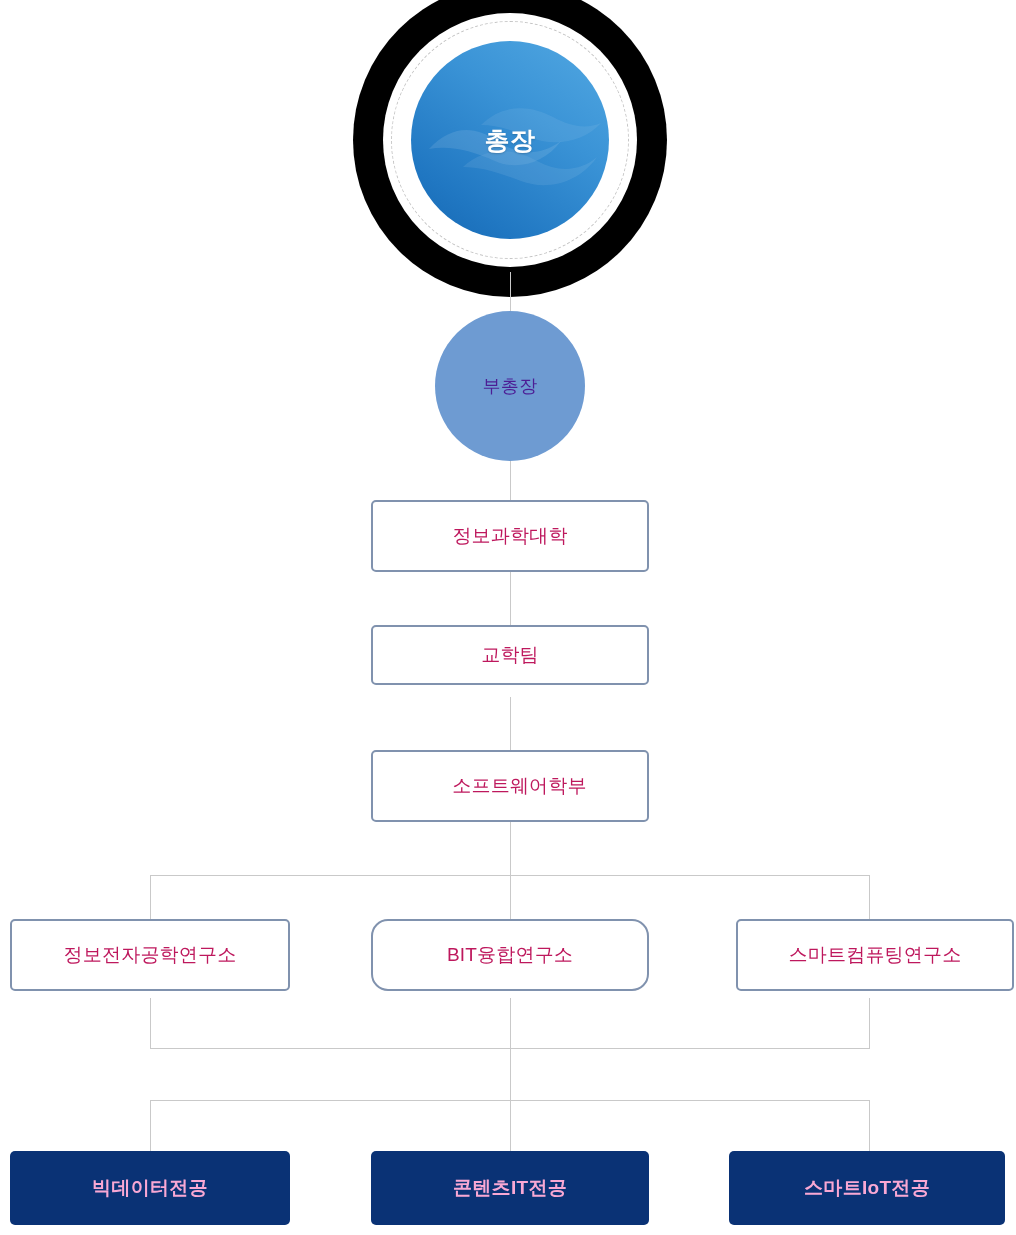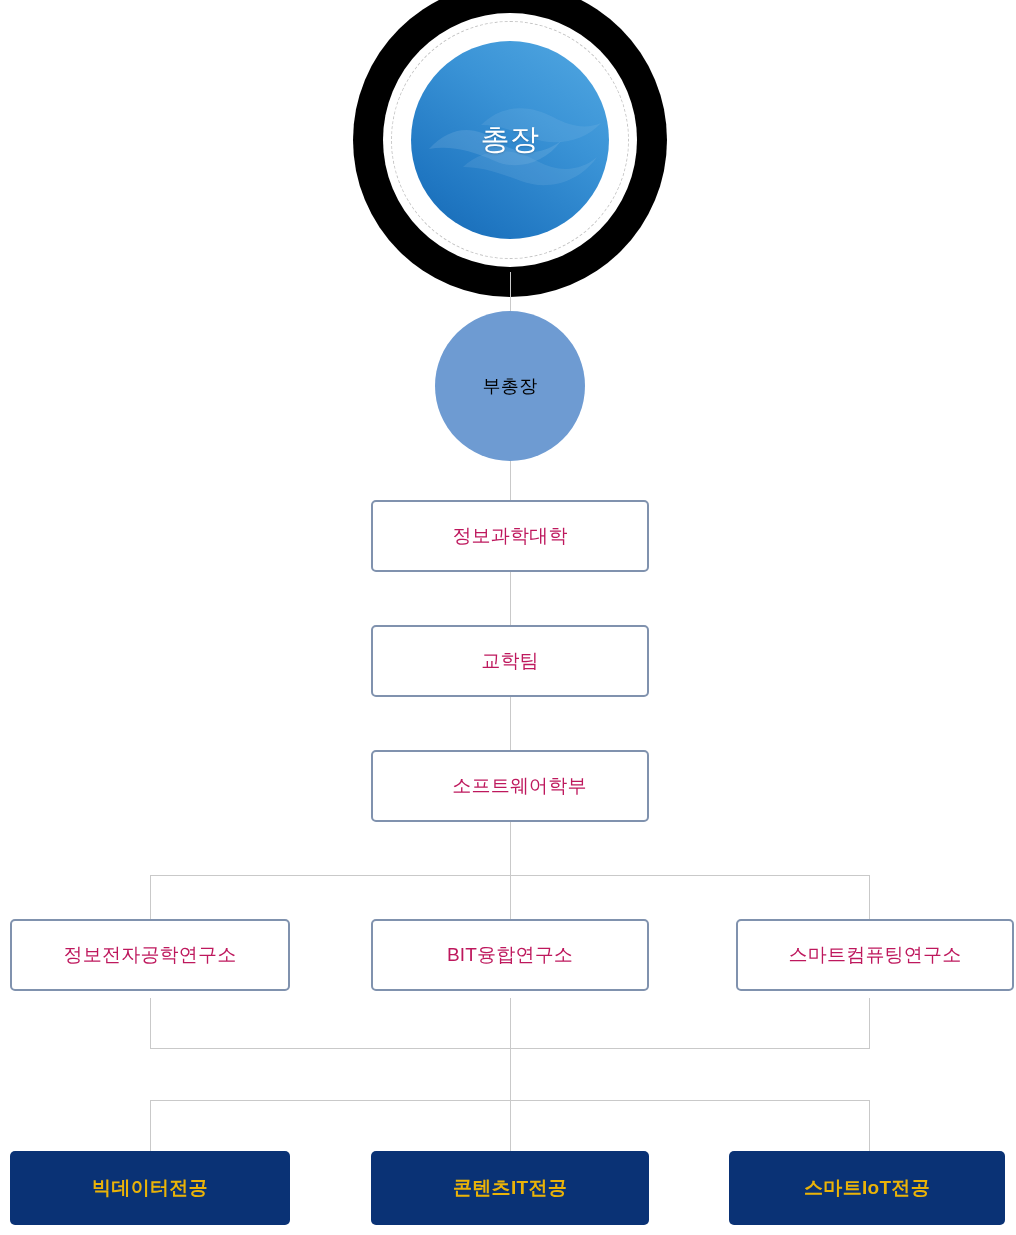--- a/index.html
+++ b/index.html
@@ -77,39 +77,39 @@
     left: 0;
     top: 0;
     width: 100%;
     height: 100%;
     opacity: .30;
   }
   .pres-label {
     position: relative;
     z-index: 2;
     color: #ffffff;
-    font-size: 29px;
-    font-weight: normal;
+    font-size: 25px;
+    font-weight: bold;
     letter-spacing: .5px;
     text-shadow: 0 1px 2px rgba(0,0,0,.18);
   }
 
   
   .vice-circle {
     position: absolute;
     left: 435px;
     top: 311px;
     width: 150px;
     height: 150px;
     border-radius: 50%;
     background: #6e9bd2;
     display: flex;
     align-items: center;
     justify-content: center;
-    color: #000000;
+    color: #4c1d95;
     font-size: 18px;
     letter-spacing: .3px;
   }
 
   
   .box {
     position: absolute;
     box-sizing: border-box;
     background: #ffffff;
     border: 2px solid #8092ae;
@@ -119,44 +119,44 @@
     justify-content: center;
     color: #be185d;
     font-size: 19px;
     letter-spacing: .2px;
   }
   .box-center {
     left: 371px;
     width: 278px;
   }
   .box-mid1 { top: 500px;  height: 72px; }
-  .box-mid2 { top: 625px;  height: 72px; }
+  .box-mid2 { top: 625px;  height: 60px; }
   .box-mid3 { top: 750px;  height: 72px; padding-left: 19px; }
 
   
   .inst {
     top: 919px;
     height: 72px;
   }
   .inst-l { left: 10px;  width: 280px; }
-  .inst-c { left: 371px; width: 278px; }
+  .inst-c { left: 371px; width: 278px; border-radius: 17px; }
   .inst-r { left: 729px; width: 278px; margin-left: 7px; }
 
   
   .major {
     position: absolute;
     box-sizing: border-box;
     top: 1151px;
     height: 74px;
     background: #0a3275;
     border-radius: 5px;
     display: flex;
     align-items: center;
     justify-content: center;
-    color: #eab308;
+    color: #f9a8d4;
     font-size: 19px;
     font-weight: bold;
     letter-spacing: .3px;
   }
   .major-l { left: 10px;  width: 280px; }
   .major-c { left: 371px; width: 278px; text-align: right; }
   .major-r { left: 729px; width: 276px; }
 </style>
 </head>
 <body>

